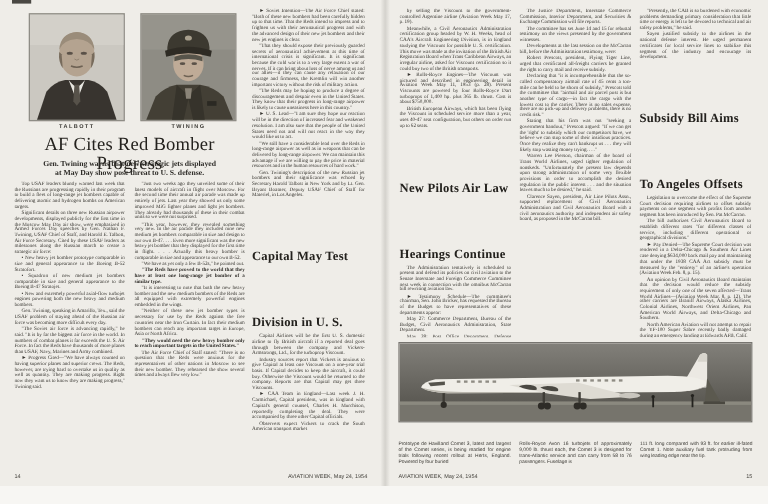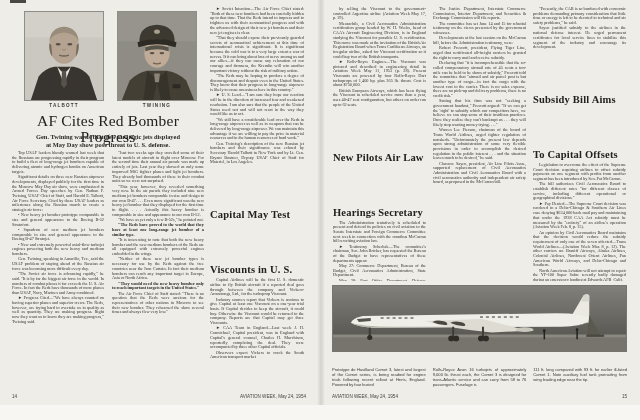--- a/index.html
+++ b/index.html
@@ -145,21 +145,21 @@
       <div>
           <p>► Soviet Intention—The Air Force Chief stated: "Both of these new bombers had been carefully hidden up to that time. That the Reds intend to impress and to frighten us with their aeronautical progress and with the advanced design of their new jet bombers and their new jet engines is clear.</p>
           <p>"That they should expose their previously guarded secrets of aeronautical achievement at this time of international crisis is significant. It is significant because the cold war is to a very large extent a war of nerves. If it can bring about loss of nerve among us and our allies—if they can cause any relaxation of our courage and firmness, the Kremlin will win another important victory without the risk of military action.</p>
           <p>"The Reds may be hoping to produce a degree of discouragement and despair even in the United States. They know that their progress in long-range airpower is likely to cause uneasiness here in this country."</p>
           <p>► U. S. Lead—"I am sure they hope our reaction will be in the direction of increased fear and weakened resolution. I am also sure that the people of the United States need not and will not react in the way they would like us to act.</p>
           <p>"We still have a considerable lead over the Reds in long-range airpower as well as in weapons that can be delivered by long-range airpower. We can maintain this advantage if we are willing to pay the price in material resources and in the human resources of hard work."</p>
           <p>Gen. Twining's description of the new Russian jet bombers and their significance was echoed by Secretary Harold Talbott in New York and by Lt. Gen. Bryant Boatner, Deputy USAF Chief of Staff for Materiel, in Los Angeles.</p>
         </div>
       <div class="art-title">
         <div>Capital May Test</div>
-        <div>Viscounts in U. S.</div>
+        <div>Division in U. S.</div>
       </div>
       <div>
           <p>Capital Airlines will be the first U. S. domestic airline to fly British aircraft if a reported deal goes through between the company and Vickers-Armstrongs, Ltd., for the turboprop Viscount.</p>
           <p>Industry sources report that Vickers is anxious to give Capital at least one Viscount on a one-year trial basis. If Capital decides to keep the aircraft, it could buy. Otherwise the Viscount would be returned to the company. Reports are that Capital may get three Viscounts.</p>
           <p>► CAA Team in England—Last week J. H. Carmichael, Capital president, was in England with Capital's general counsel, Charles H. Murchison, reportedly completing the deal. They were accompanied by three other Capital officials.</p>
           <p>Observers expect Vickers to crack the South American transport market</p>
         </div>
     </div>
 
     <div class="folio">
@@ -173,21 +173,21 @@
     <div class="rp-cols">
       <div class="col">
         <div>
             <p>by selling the Viscount to the government-controlled Argentine airline (Aviation Week May 17, p. 19).</p>
             <p>Meanwhile, a Civil Aeronautics Administration certification group headed by W. H. Weeks, head of CAA's Aircraft Engineering Division, is in England studying the Viscount for possible U. S. certification. This move was made at the invitation of the British Air Registration Board when Trans Caribbean Airways, an irregular airline, asked for Viscount certification so it could buy two of the British transports.</p>
             <p>► Rolls-Royce Engines—The Viscount was pictured and described in engineering detail in Aviation Week May 11, 1953 (p. 28). Present Viscounts are powered by four Rolls-Royce Dart turboprops of 1,400 hp. plus 365 lb. thrust. Cost is about $750,000.</p>
             <p>British European Airways, which has been flying the Viscount in scheduled service more than a year, uses 40-47 seat configuration, but others on order run up to 62 seats.</p>
           </div>
         <div class="art-title">
           <div>New Pilots Air Law</div>
-          <div>Hearings Secretary</div>
+          <div>Hearings Continue</div>
         </div>
         <div>
             <p>The Administration tentatively is scheduled to present and defend its policies on civil aviation to the Senate Interstate and Foreign Commerce Committee next week in connection with the omnibus McCarran bill rewriting aviation law.</p>
             <p>► Testimony Schedule—The committee's chairman, Sen. John Bricker, has requested the Bureau of the Budget to have representatives of these departments appear:</p>
             <p>May 27: Commerce Department, Bureau of the Budget, Civil Aeronautics Administration, State Department.</p>
             <p>May 28: Post Office Department, Defense Department, Labor Department.</p>
             <p>June 1 and 2: Civil Aeronautics Board.</p>
           </div>
       </div>
       <div class="col">
@@ -200,21 +200,21 @@
           <p>Warren Lee Pierson, chairman of the board of Trans World Airlines, urged tighter regulation of nonskeds. "Unfortunately the present law depends upon strong administration of some very flexible provisions in order to accomplish the desired regulation in the public interest . . . and the situation leaves much to be desired," he said.</p>
           <p>Clarence Sayen, president, Air Line Pilots Assn., supported replacement of Civil Aeronautics Administration and Civil Aeronautics Board with a civil aeronautics authority and independent air safety board, as proposed in the McCarran bill.</p>
         </div>
       <div class="col">
         <div>
             <p>"Presently, the CAB is so burdened with economic problems demanding primary consideration that little time or energy is left to be devoted to technical and air safety problems," he said.</p>
             <p>Sayen justified subsidy to the airlines in the national defense interest. He urged permanent certificates for local service lines to stabilize this segment of the industry and encourage its development.</p>
           </div>
         <div class="art-title">
           <div>Subsidy Bill Aims</div>
-          <div>To Capital Offsets</div>
+          <div>To Angeles Offsets</div>
         </div>
         <div>
             <p>Legislation to overcome the effect of the Supreme Court decision requiring airlines to offset subsidy payments on one segment with profits from another segment has been introduced by Sen. Pat McCarran.</p>
             <p>The bill authorizes Civil Aeronautics Board to establish different rates "for different classes of service, including different operational or geographical divisions."</p>
             <p>► Pay Denied—The Supreme Court decision was rendered in a Delta-Chicago &amp; Southern Air Lines case denying $634,000 back mail pay and maintaining that under the 1938 CAA Act subsidy must be measured by the "entirety" of an airline's operation (Aviation Week Feb. 8, p. 15).</p>
             <p>An opinion by Civil Aeronautics Board maintains that the decision would reduce the subsidy requirement of only one of the seven affected—Trans World Airlines—(Aviation Week Mar. 8, p. 12). The other carriers are Braniff Airways, Alaska Airlines, Colonial Airlines, Northwest Orient Airlines, Pan American World Airways, and Delta-Chicago and Southern.</p>
             <p>North American Aviation will not attempt to repair the YF-100 Super Sabre recently badly damaged during an emergency landing at Edwards AFB, Calif.</p>
           </div>
       </div>
     </div>

